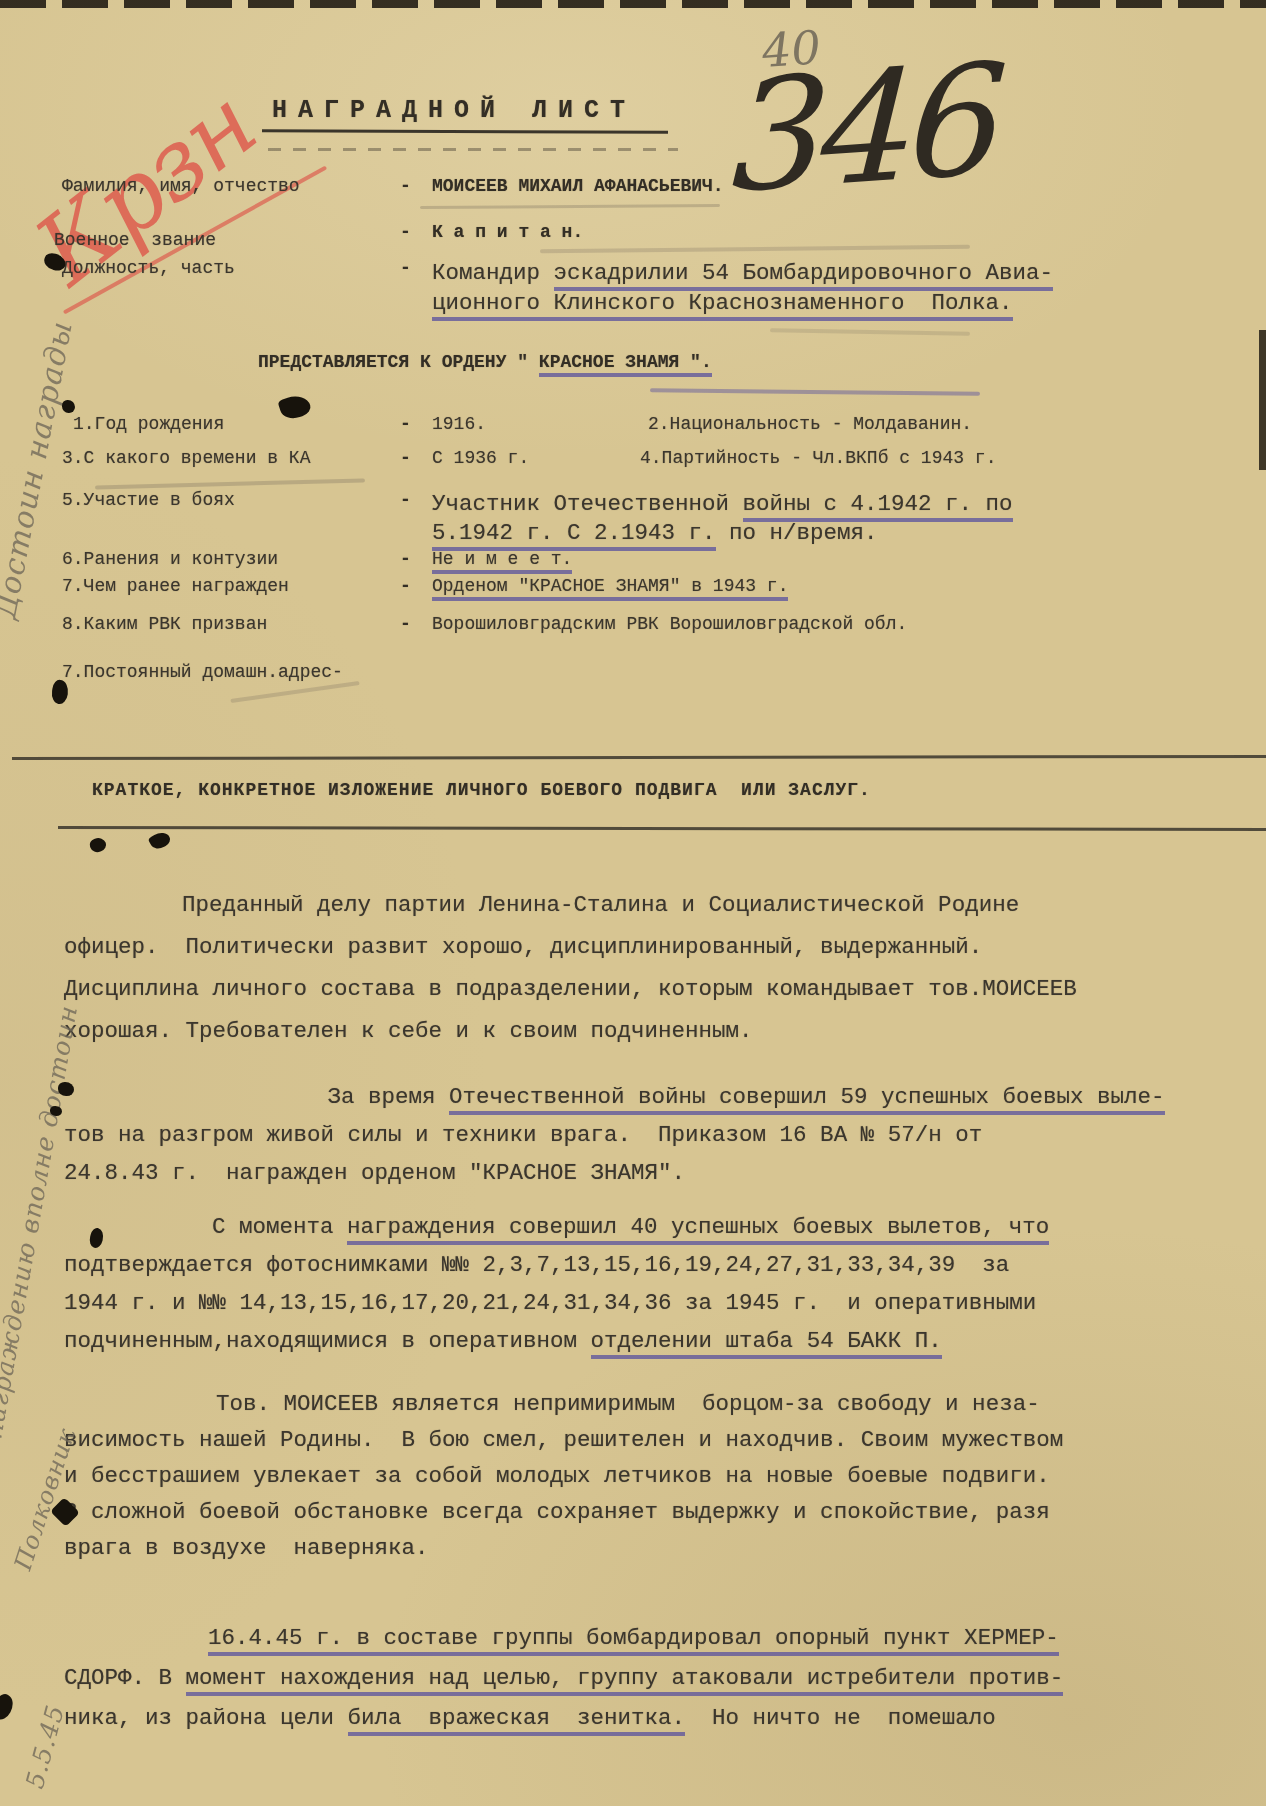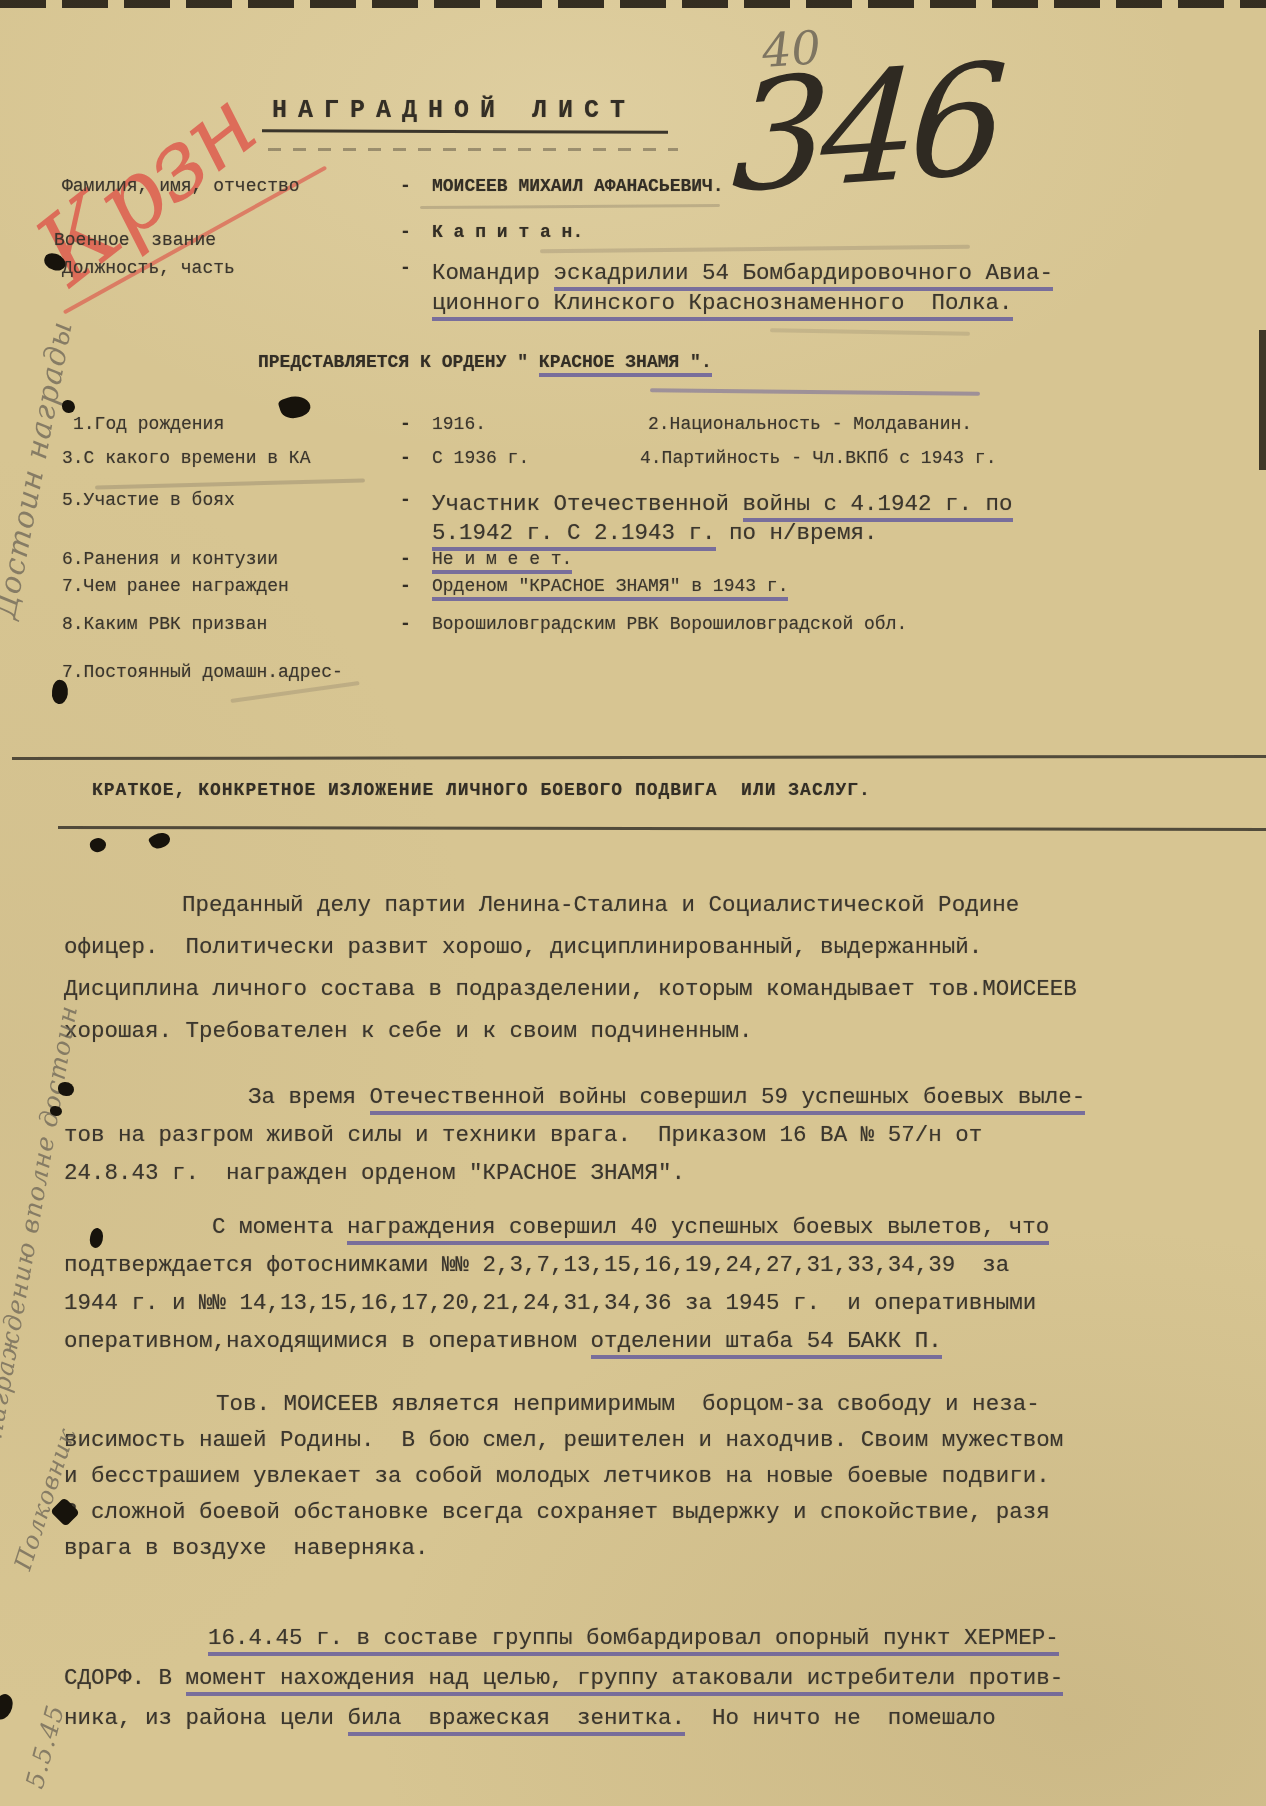--- a/index.html
+++ b/index.html
@@ -100,30 +100,30 @@
   <div class="line" style="left:58px; top:827px; width:1208px; height:2.5px; opacity:.85; transform:rotate(.1deg);"></div>
 
   <div class="para" style="top:884px; line-height:42px;">
     <span class="tl" style="text-indent:118px;"><span>Преданный делу партии Ленина-Сталина и Социалистической Родине</span></span>
     <span class="tl"><span>офицер.  Политически развит хорошо, дисциплинированный, выдержанный.</span></span>
     <span class="tl"><span>Дисциплина личного состава в подразделении, которым командывает тов.МОИСЕЕВ</span></span>
     <span class="tl"><span>хорошая. Требователен к себе и к своим подчиненным.</span></span>
   </div>
 
   <div class="para" style="top:1078px; line-height:38px;">
-    <span class="tl" style="text-indent:184px;"><span>За время </span><span class="u">Отечественной войны совершил 59 успешных боевых выле-</span></span>
+    <span class="tl" style="text-indent:184px;text-align:center;"><span>За время </span><span class="u">Отечественной войны совершил 59 успешных боевых выле-</span></span>
     <span class="tl"><span>тов на разгром живой силы и техники врага.  Приказом 16 ВА № 57/н от</span></span>
     <span class="tl"><span>24.8.43 г.  награжден орденом "КРАСНОЕ ЗНАМЯ".</span></span>
   </div>
 
   <div class="para" style="top:1208px; line-height:38px;">
     <span class="tl" style="text-indent:148px;"><span>С момента </span><span class="u">награждения совершил 40 успешных боевых вылетов, что</span></span>
     <span class="tl"><span>подтверждается фотоснимками №№ 2,3,7,13,15,16,19,24,27,31,33,34,39  за</span></span>
     <span class="tl"><span>1944 г. и №№ 14,13,15,16,17,20,21,24,31,34,36 за 1945 г.  и оперативными</span></span>
-    <span class="tl"><span>оперативном,находящимися в оперативном </span><span class="u">отделении штаба 54 БАКК П.</span></span>
+    <span class="tl"><span>подчиненным,находящимися в оперативном </span><span class="u">отделении штаба 54 БАКК П.</span></span>
   </div>
 
   <div class="para" style="top:1386px; line-height:36px;">
     <span class="tl" style="text-indent:152px;"><span>Тов. МОИСЕЕВ является непримиримым  борцом-за свободу и неза-</span></span>
     <span class="tl"><span>висимость нашей Родины.  В бою смел, решителен и находчив. Своим мужеством</span></span>
     <span class="tl"><span>и бесстрашием увлекает за собой молодых летчиков на новые боевые подвиги.</span></span>
     <span class="tl"><span>В сложной боевой обстановке всегда сохраняет выдержку и спокойствие, разя</span></span>
     <span class="tl"><span>врага в воздухе  наверняка.</span></span>
   </div>
 

